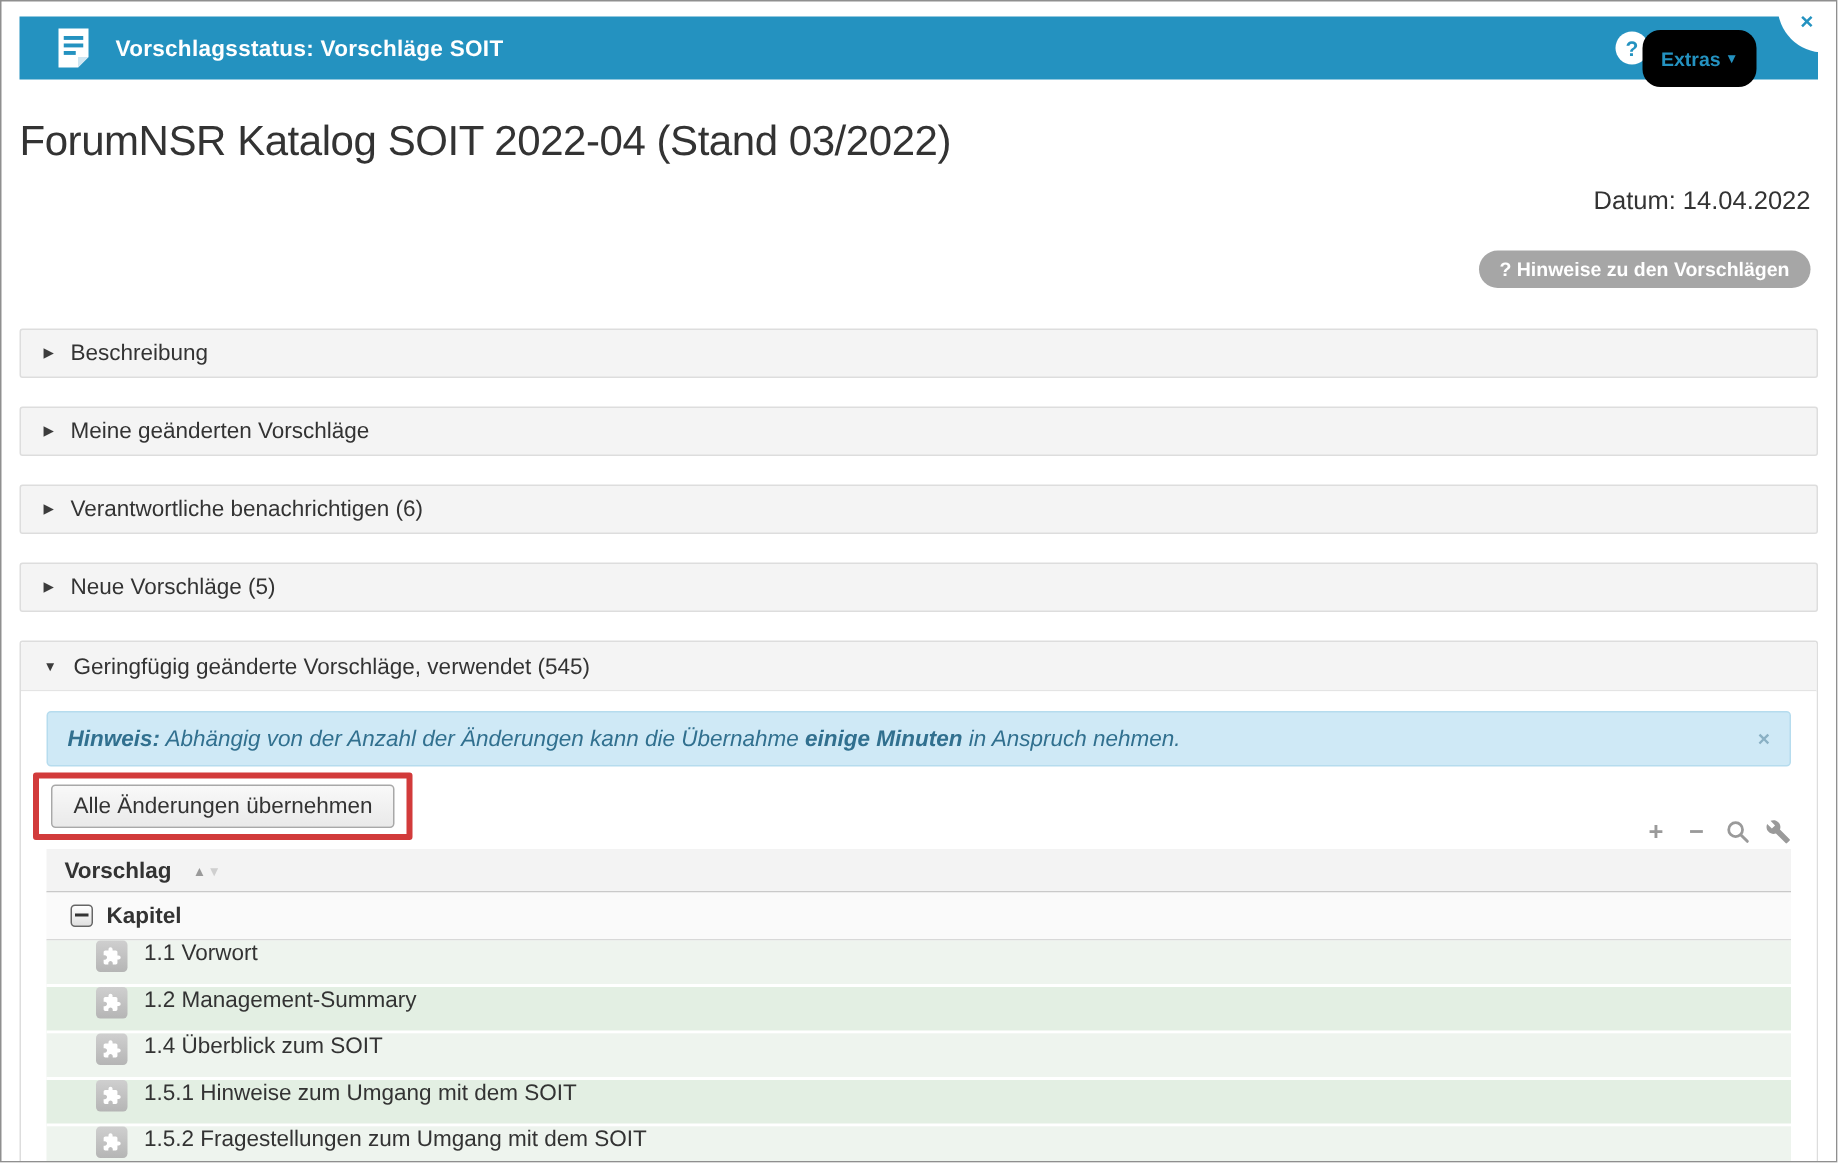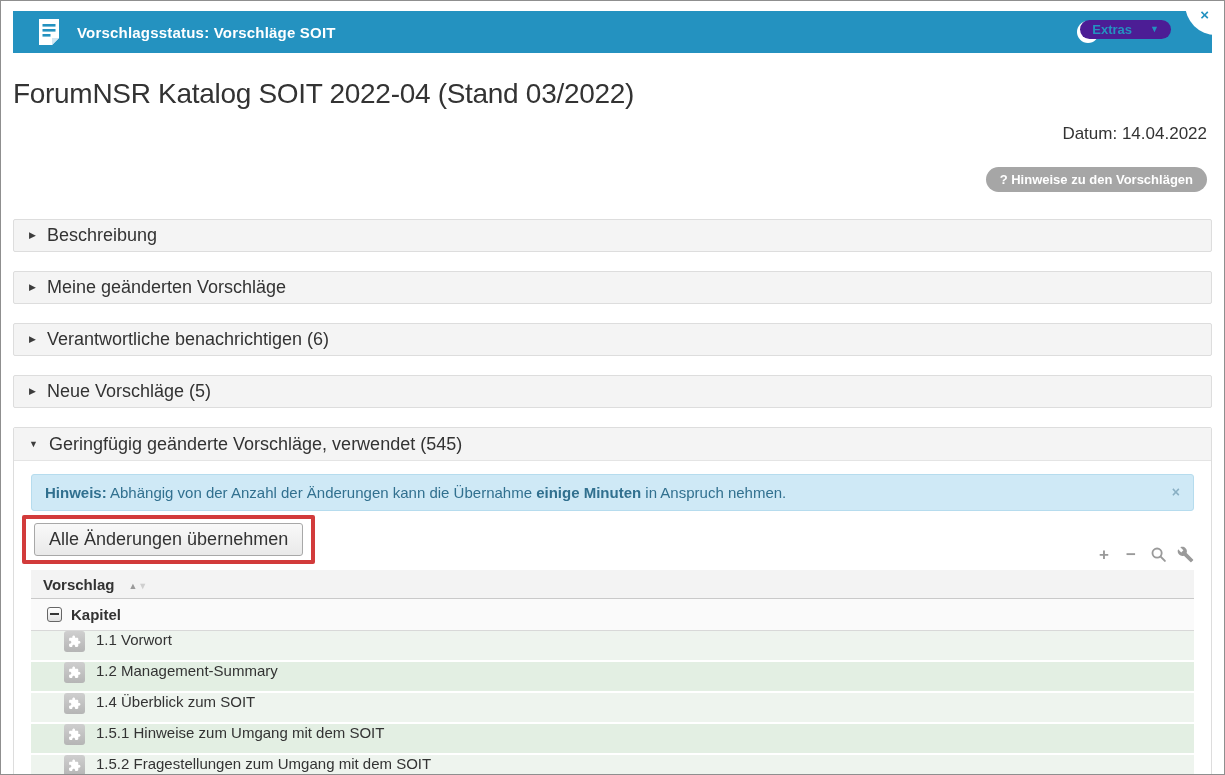--- a/index.html
+++ b/index.html
@@ -6,52 +6,52 @@
   .frame{position:relative;width:1225px;height:775px;background:#fff;border:1px solid #8f8f8f;
          box-sizing:border-box;overflow:hidden;}
   
   .topbar{position:relative;margin:10px 12px 0 12px;height:42px;background:#2492c0;
           display:flex;align-items:center;}
   .doc-icon{margin-left:24px;display:inline-flex;}
   .topbar-title{color:#fff;font-weight:bold;font-size:15px;margin-left:16px;letter-spacing:.2px;}
   .help-btn{position:absolute;right:113px;top:10px;width:22px;height:22px;border-radius:50%;
             background:#fff;color:#2492c0;font-weight:bold;font-size:14px;display:flex;
             align-items:center;justify-content:center;cursor:pointer;}
-  .extras-btn{position:absolute;right:41px;top:9px;height:19px;padding:0 12px;border-radius:12px;
-              background:#4c1d95;color:#2492c0;font-weight:bold;font-size:13px;display:flex;
-              align-items:center;gap:18px;cursor:pointer;}
+  .extras-btn{position:absolute;right:41px;top:9px;height:38px;padding:0 12px;border-radius:12px;
+              background:#000000;color:#2492c0;font-weight:bold;font-size:13px;display:flex;
+              align-items:center;gap:3px;cursor:pointer;}
   .extras-caret{font-size:9px;line-height:1;}
   .close-notch{position:absolute;top:-7px;right:-4px;width:31px;height:31px;background:#fff;
                border-bottom-left-radius:100%;cursor:pointer;}
   .close-x{position:absolute;top:2px;right:7px;color:#2492c0;font-weight:bold;font-size:15px;}
   
   h1{margin:25px 12px 0 12px;font-size:28px;font-weight:400;color:#333;letter-spacing:-0.3px;}
   .date-row{margin:14px 17px 0 12px;display:flex;justify-content:space-between;align-items:flex-end;flex-direction:column;}
   .date-label{font-size:17px;color:#333;}
   .hints-badge{background:#a6a6a6;color:#fff;font-weight:bold;font-size:13px;border-radius:13px;
                padding:5px 14px;cursor:pointer;margin-top:23px;}
   
   .sections{margin:27px 12px 0 12px;}
   .section-bar{box-sizing:border-box;height:33px;background:#f4f4f4;border:1px solid #ddd;
                border-radius:2px;display:flex;align-items:center;padding-left:15px;gap:11px;
                margin-bottom:19px;cursor:pointer;}
-  .section-label{font-size:18px;color:#333;}
+  .section-label{font-size:15px;color:#333;}
   .arr{font-size:9px;color:#3c3c3c;line-height:1;}
   .sec-wrap{border:1px solid #ddd;border-radius:2px;margin-bottom:0;}
   .sec-wrap .section-bar{border:none;border-bottom:1px solid #e4e4e4;margin-bottom:0;border-radius:2px 2px 0 0;}
   .panel{position:relative;background:#fff;padding:13px 17px 60px 17px;}
   
   .notice{box-sizing:border-box;background:#cfe9f6;border:1px solid #b6dcee;border-radius:3px;
           padding:9px 13px;font-size:15px;color:#31708f;display:flex;align-items:flex-start;}
-  .notice-text{flex:1;}
+  .notice-text{flex:1;font-style:italic;}
   .notice-close{color:#8ab0c4;font-weight:bold;font-size:14px;cursor:pointer;margin-left:12px;}
   
   .redbox{display:inline-block;border:4px solid #d23b3b;border-radius:2px;padding:4px 8px;
           margin:4px 0 0 -9px;}
-  .apply-btn{font-family:"Liberation Sans",sans-serif;font-size:18px;color:#333;
+  .apply-btn{font-family:"Liberation Sans",sans-serif;font-size:15px;color:#333;
              background:linear-gradient(#f9f9f9,#e9e9e9);border:1px solid #a8a8a8;border-radius:3px;
              padding:5px 14px;cursor:pointer;}
   
   .toolbar{position:absolute;top:84px;right:17px;display:flex;align-items:center;gap:9px;}
   .tool{width:18px;height:18px;display:flex;align-items:center;justify-content:center;
         color:#9a9a9a;cursor:pointer;}
   .tool-glyph{font-size:17px;font-weight:bold;line-height:1;}
   
   .tbl{margin-top:6px;}
   .thead{box-sizing:border-box;background:#f3f3f3;border-bottom:1px solid #c9c9c9;height:29px;

